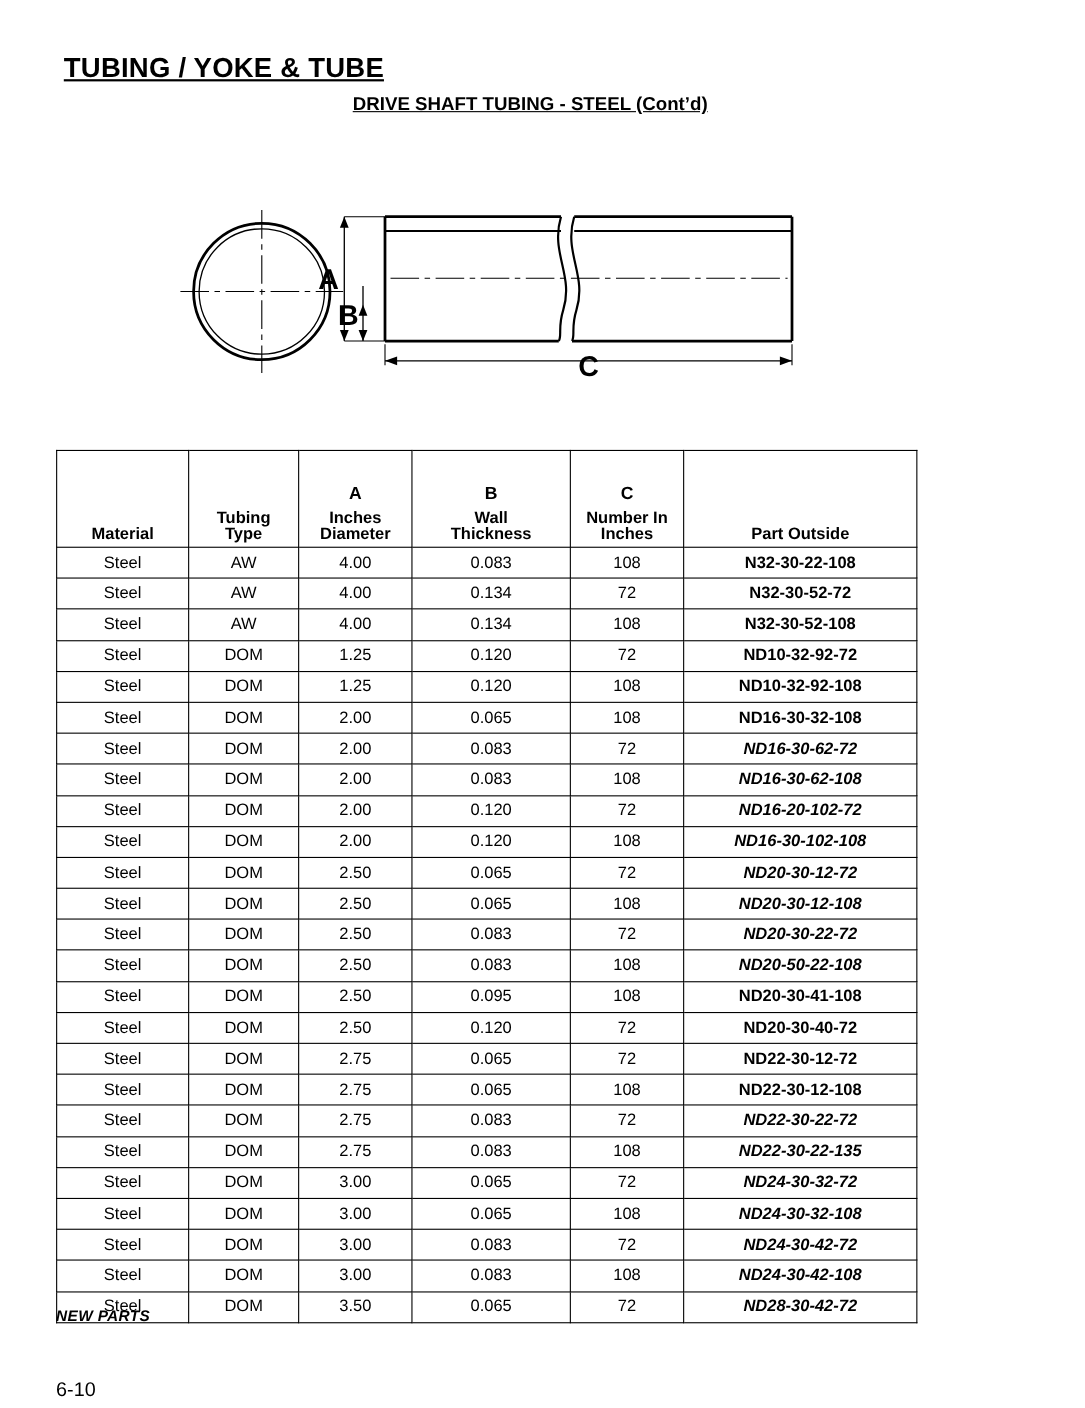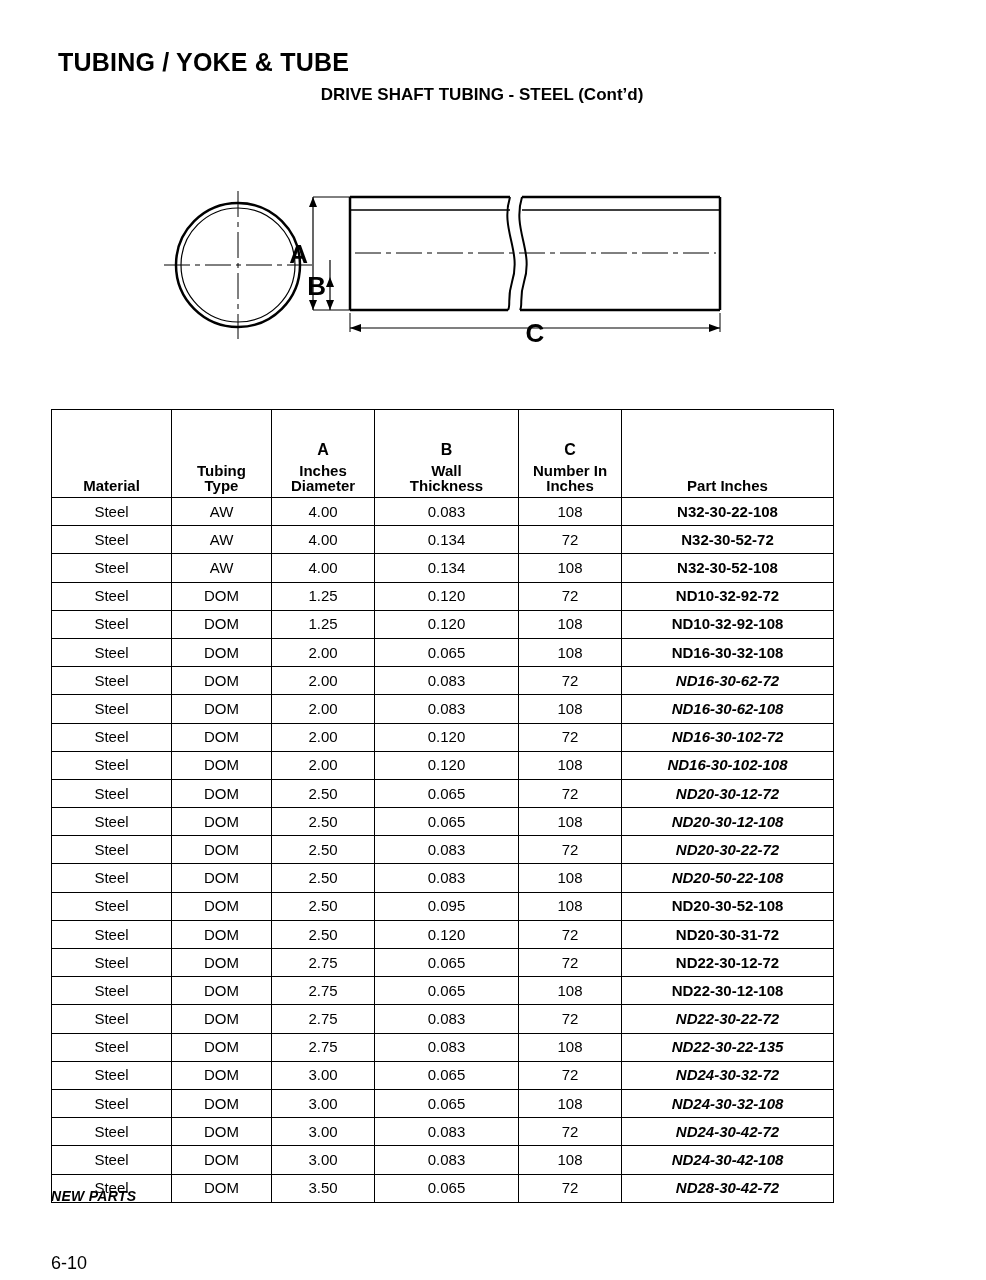--- a/index.html
+++ b/index.html
@@ -21,20 +21,21 @@
     height: 1280px;
     box-sizing: border-box;
   }
 
   
   .header {
     position: absolute;
     left: 0;
     top: 48px;
     width: 952px;
+    text-decoration: underline;
   }
   .title-main {
     font-size: 25px;
     font-weight: bold;
     letter-spacing: 0.2px;
     margin-left: 58px;
   }
   .title-sub {
     font-size: 17px;
     font-weight: bold;
@@ -205,21 +206,21 @@
             <span class="hdr-letter">B</span>
             <span class="hdr-line">Wall</span>
             <span class="hdr-line">Thickness</span>
           </th>
           <th>
             <span class="hdr-letter">C</span>
             <span class="hdr-line">Number In</span>
             <span class="hdr-line">Inches</span>
           </th>
           <th>
-            <span class="hdr-line">Part Inches</span>
+            <span class="hdr-line">Part Outside</span>
           </th>
         </tr>
       </thead>
       <tbody id="parts-body">
           <tr>
             <td>Steel</td>
             <td>AW</td>
             <td>4.00</td>
             <td>0.083</td>
             <td>108</td>
@@ -280,21 +281,21 @@
             <td>0.083</td>
             <td>108</td>
             <td class="pn italic">ND16-30-62-108</td>
           </tr>
           <tr>
             <td>Steel</td>
             <td>DOM</td>
             <td>2.00</td>
             <td>0.120</td>
             <td>72</td>
-            <td class="pn italic">ND16-30-102-72</td>
+            <td class="pn italic">ND16-20-102-72</td>
           </tr>
           <tr>
             <td>Steel</td>
             <td>DOM</td>
             <td>2.00</td>
             <td>0.120</td>
             <td>108</td>
             <td class="pn italic">ND16-30-102-108</td>
           </tr>
           <tr>
@@ -328,29 +329,29 @@
             <td>0.083</td>
             <td>108</td>
             <td class="pn italic">ND20-50-22-108</td>
           </tr>
           <tr>
             <td>Steel</td>
             <td>DOM</td>
             <td>2.50</td>
             <td>0.095</td>
             <td>108</td>
-            <td class="pn">ND20-30-52-108</td>
+            <td class="pn">ND20-30-41-108</td>
           </tr>
           <tr>
             <td>Steel</td>
             <td>DOM</td>
             <td>2.50</td>
             <td>0.120</td>
             <td>72</td>
-            <td class="pn">ND20-30-31-72</td>
+            <td class="pn">ND20-30-40-72</td>
           </tr>
           <tr>
             <td>Steel</td>
             <td>DOM</td>
             <td>2.75</td>
             <td>0.065</td>
             <td>72</td>
             <td class="pn">ND22-30-12-72</td>
           </tr>
           <tr>

